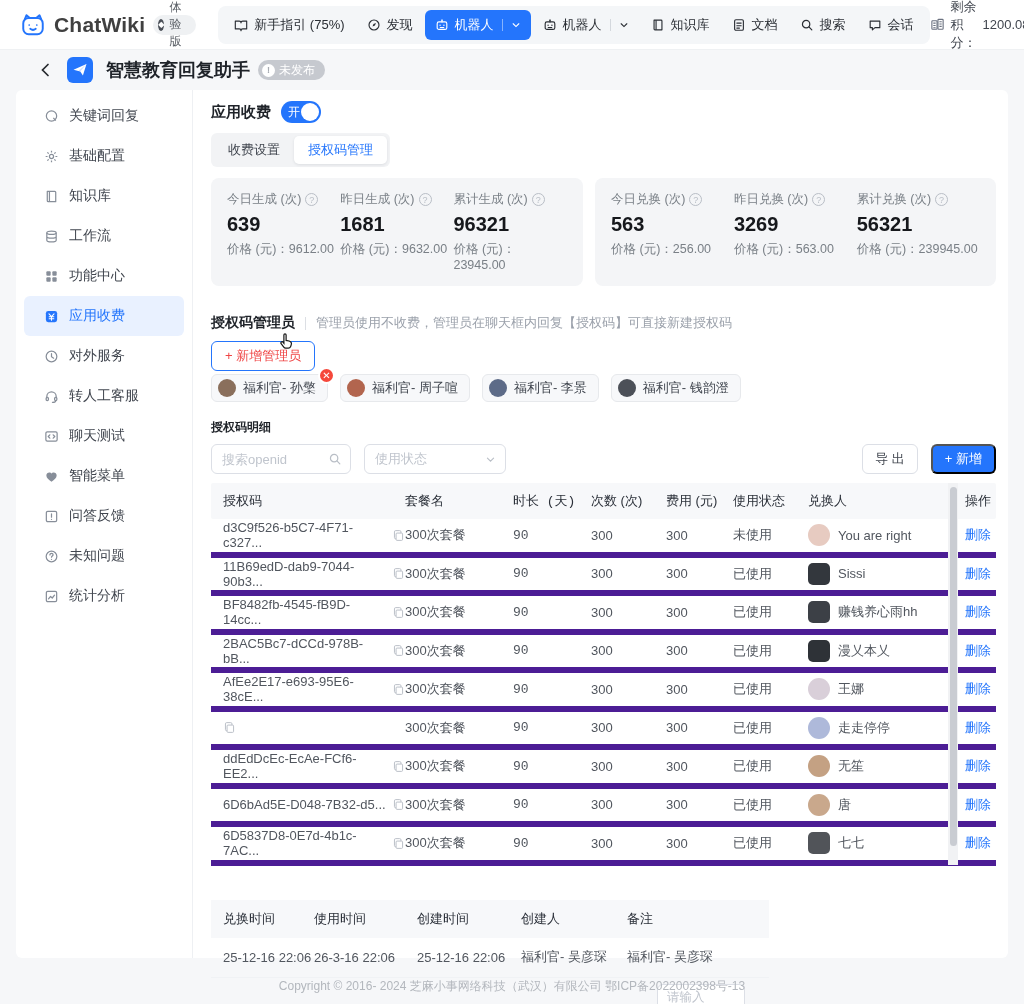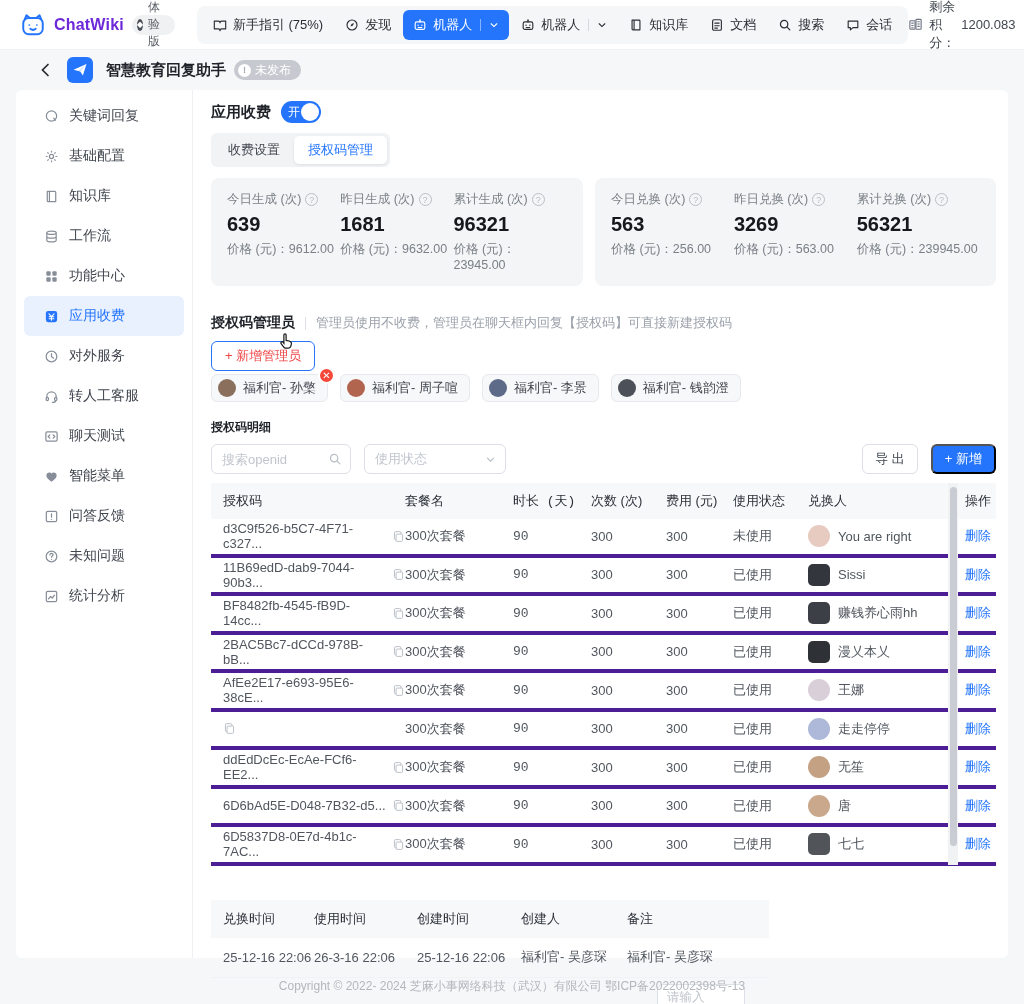--- a/index.html
+++ b/index.html
@@ -6,37 +6,37 @@
   html,body { width:1024px; height:1004px; }
   body {
     font-family:"Liberation Sans","DejaVu Sans",sans-serif;
     background:#f6f7f9; color:#41464f; font-size:13px; position:relative; overflow:hidden;
   }
   svg { display:block; }
 
   
   .navbar { height:50px; background:#fff; border-bottom:1px solid #eff1f3; display:flex; align-items:center; padding:0 20px; }
   .brand { display:flex; align-items:center; gap:8px; }
-  .brand-name { font-size:16px; font-weight:bold; color:#6d28d9; letter-spacing:.2px; }
+  .brand-name { font-size:21px; font-weight:bold; color:#404040; letter-spacing:.2px; }
   .ver-badge { display:flex; align-items:center; gap:5px; background:#eff1f3; border-radius:10px; height:20px; padding:0 9px 0 5px; color:#5a5f66; font-size:12px; }
   .ver-dot { width:12px; height:12px; border-radius:50%; background:#4a4f57; color:#fff; font-size:8px; display:flex; align-items:center; justify-content:center; }
   .nav-pill { margin-left:22px; background:#f4f6f8; border-radius:8px; height:38px; display:flex; align-items:center; padding:0 6px; gap:2px; }
   .nav-item { display:flex; align-items:center; gap:6px; height:30px; padding:0 10px; border-radius:6px; color:#2a2e34; font-size:13px; cursor:pointer; white-space:nowrap; }
   .nav-item .divider { width:1px; height:12px; background:#d4d8dd; margin:0 2px; }
   .nav-item.active { background:#2475fc; color:#fff; }
   .nav-item.active .divider { background:rgba(255,255,255,.45); }
   .nav-right { margin-left:auto; display:flex; align-items:center; gap:22px; }
   .credits { display:flex; align-items:center; gap:6px; color:#41464f; }
   .chev { width:10px; height:10px; }
 
   
   .app-header { height:40px; display:flex; align-items:center; gap:13px; padding-left:38px; }
   .back { width:16px; height:16px; cursor:pointer; }
   .app-icon { width:26px; height:26px; background:#2475fc; border-radius:6px; display:flex; align-items:center; justify-content:center; }
-  .app-title { font-size:15px; font-weight:bold; color:#1f2329; }
+  .app-title { font-size:18px; font-weight:bold; color:#1f2329; }
   .pub-badge { height:20px; background:#c6c9cf; border-radius:10px; display:flex; align-items:center; gap:4px; padding:0 10px 0 4px; color:#fff; font-size:12px; }
   .pub-dot { width:13px; height:13px; border-radius:50%; background:#fff; color:#a7abb2; font-size:9px; font-weight:bold; display:flex; align-items:center; justify-content:center; }
 
   
   .card { position:absolute; left:16px; top:90px; width:992px; height:868px; background:#fff; border-radius:6px; display:flex; }
   .sidebar { width:177px; border-right:1px solid #eef0f3; padding-top:6px; flex-shrink:0; }
   .side-item { height:40px; display:flex; align-items:center; gap:10px; padding-left:19px; margin:0 8px; border-radius:6px; font-size:14px; color:#41464f; cursor:pointer; }
   .side-item .sicon { width:16px; height:16px; color:#878e99; display:flex; align-items:center; justify-content:center; }
   .side-item.active { background:#e9f1ff; color:#2475fc; }
 
@@ -77,21 +77,21 @@
   .s-input input { width:140px; height:30px; border:1px solid #dcdfe6; border-radius:6px; padding:0 28px 0 10px; font-size:13px; color:#41464f; outline:none; background:#fff; font-family:inherit; }
   .s-input input::placeholder { color:#c0c5cd; }
   .s-input .s-icon { position:absolute; right:9px; top:8px; color:#b9bec6; }
   .sel { width:142px; height:30px; border:1px solid #dcdfe6; border-radius:6px; display:flex; align-items:center; justify-content:space-between; padding:0 9px 0 10px; color:#c0c5cd; background:#fff; cursor:pointer; }
   .filter-spacer { flex:1; }
   .export-btn { height:30px; padding:0 12px; border:1px solid #dcdfe6; border-radius:6px; background:#fff; color:#41464f; font-size:13px; display:flex; align-items:center; cursor:pointer; }
   .add-btn { height:30px; padding:0 12px; border-radius:6px; background:#2475fc; color:#fff; font-size:13px; display:flex; align-items:center; cursor:pointer; }
 
   .table { margin-top:9px; position:relative; }
   .t-head { display:flex; background:#f7f8fa; height:36px; align-items:center; color:#2b3039; font-size:13px; border-radius:2px; }
-  .t-row { display:flex; height:38.5px; align-items:center; border-bottom:4px solid #4c1d95; color:#51565e; font-size:13px; }
+  .t-row { display:flex; height:38.5px; align-items:center; border-bottom:6px solid #4c1d95; color:#51565e; font-size:13px; }
   .cell { flex-shrink:0; display:flex; align-items:center; }
   .c-code { width:194px; padding-left:12px; gap:6px; }
   .c-plan { width:108px; }
   .c-days { width:78px;font-family:Liberation Mono, monospace; }
   .c-times { width:75px; }
   .c-fee { width:67px; }
   .c-status { width:75px; }
   .c-user { width:140px; gap:8px; }
   .c-strip { width:10px; }
   .c-action { width:38px; padding-left:7px; }
@@ -782,13 +782,13 @@
 
   </div>
 </div>
 
 <span class="cursor-hand">
   <svg width="18" height="20" viewBox="0 0 16 18">
     <path d="M6.2 1.6c.6 0 1 .45 1 1v5l.9.1c2.3.3 3.9.9 3.9 2.5 0 .9-.35 2.1-.8 3-.35.8-1.1 1.3-2 1.3H6.8c-.65 0-1.3-.3-1.7-.85L2.7 10.4c-.35-.45-.25-1.1.2-1.4.45-.35 1.1-.3 1.45.15l.85 1V2.6c0-.55.45-1 1-1z" fill="#fff" stroke="#1a1a1a" stroke-width="1.1"></path>
   </svg>
 </span>
 
-<div class="footer">Copyright © 2022- 2024 芝麻小事网络科技（武汉）有限公司 鄂ICP备2022002398号-13</div>
+<div class="footer">Copyright © 2016- 2024 芝麻小事网络科技（武汉）有限公司 鄂ICP备2022002398号-13</div>
 
 </body></html>

